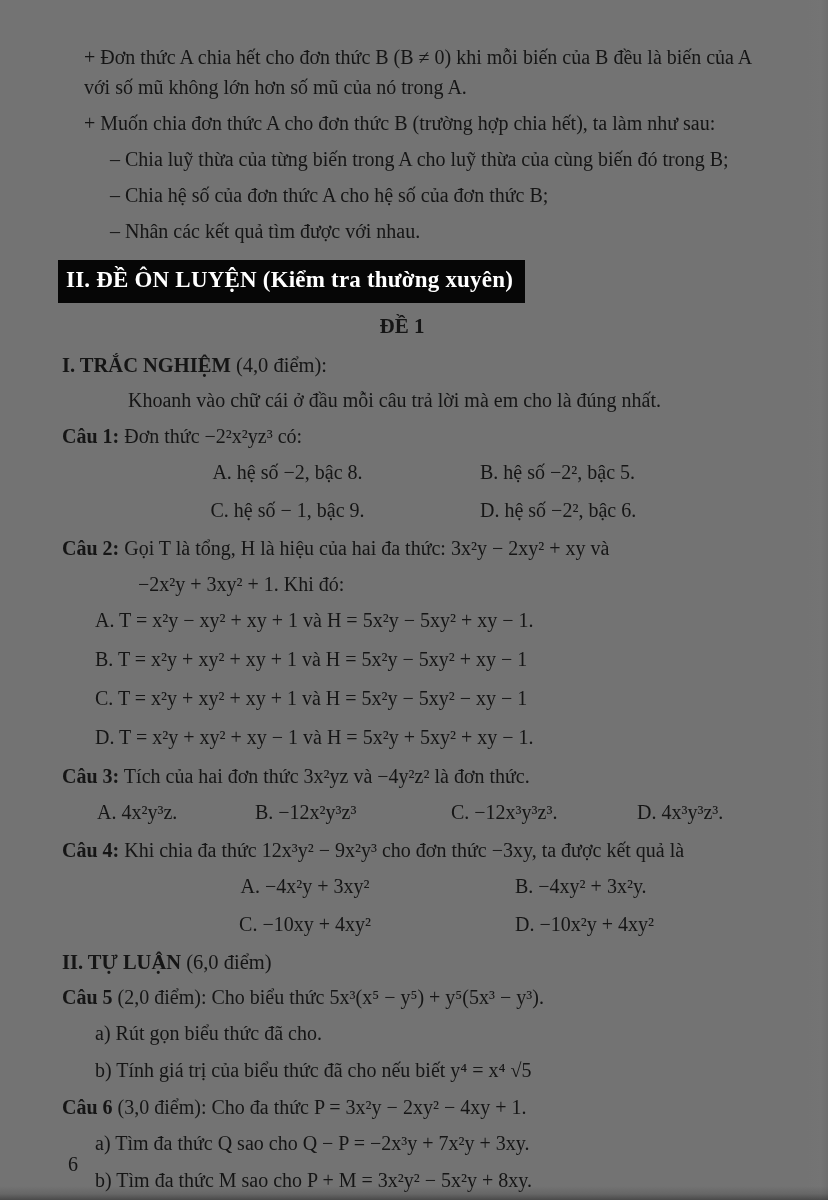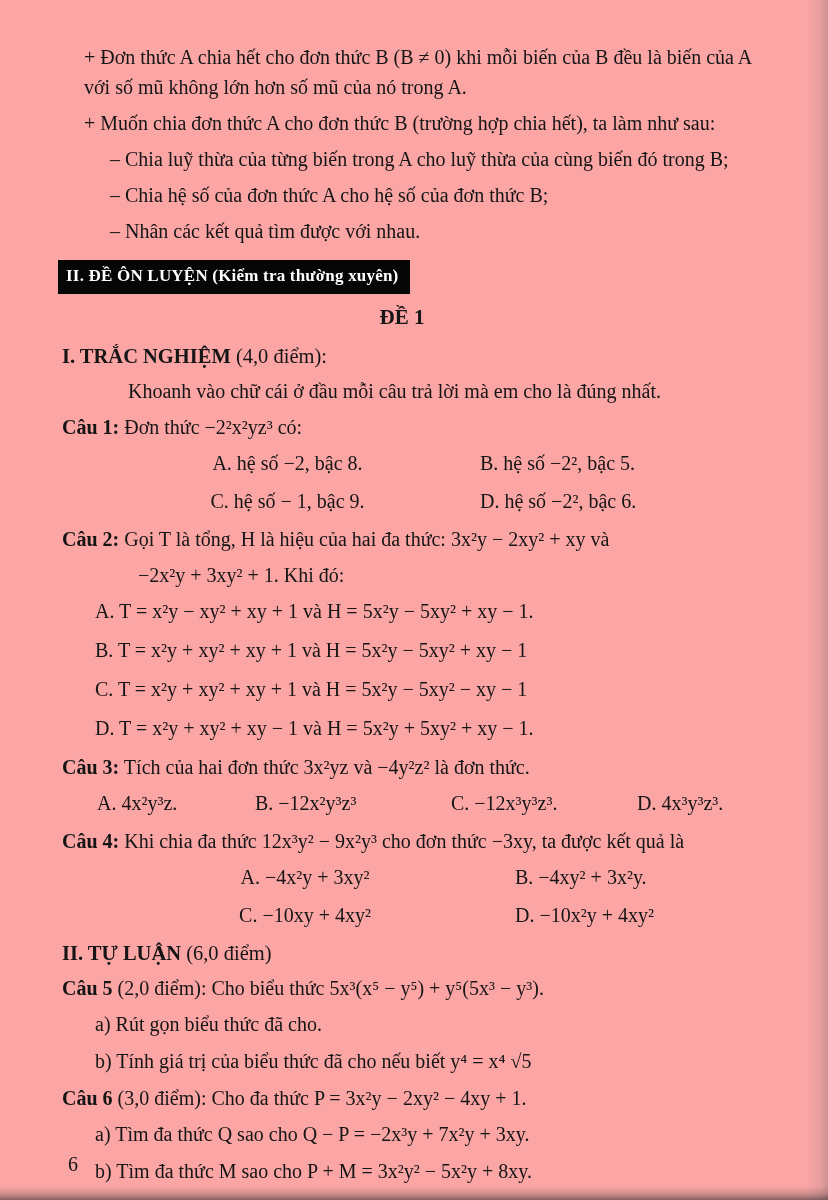--- a/index.html
+++ b/index.html
@@ -1,40 +1,40 @@
 <!DOCTYPE html>
 <html><head>
 <meta charset="utf-8">
 <style>
   html,body{margin:0;padding:0;background:#d8d8d4;}
   .page{
     position:relative;
     width:828px;height:1200px;
     margin:0 auto;
-    background:#fca5a5;
+    background:#737373;
     overflow:hidden;
     font-family:"Liberation Serif","DejaVu Serif",serif;
     color:#151515;
     box-sizing:border-box;
   }
   .content{
     padding:42px 46px 0 62px;
     font-size:20px;
     line-height:1.5;
   }
   p{margin:0 0 6px 0;}
   .b{font-weight:bold;}
   .theory{padding-left:22px;}
   .theory-sub{padding-left:48px;}
   .section-bar{
     display:inline-block;
     background:#060606;
     color:#ffffff;
     font-weight:bold;
-    font-size:17px;
+    font-size:23px;
     padding:3px 12px 5px 8px;
     margin:8px 0 4px -4px;
     letter-spacing:0.2px;
   }
   .test-title{
     text-align:center;
     font-weight:bold;
     font-size:21px;
     margin:4px 40px 8px 0;
   }

